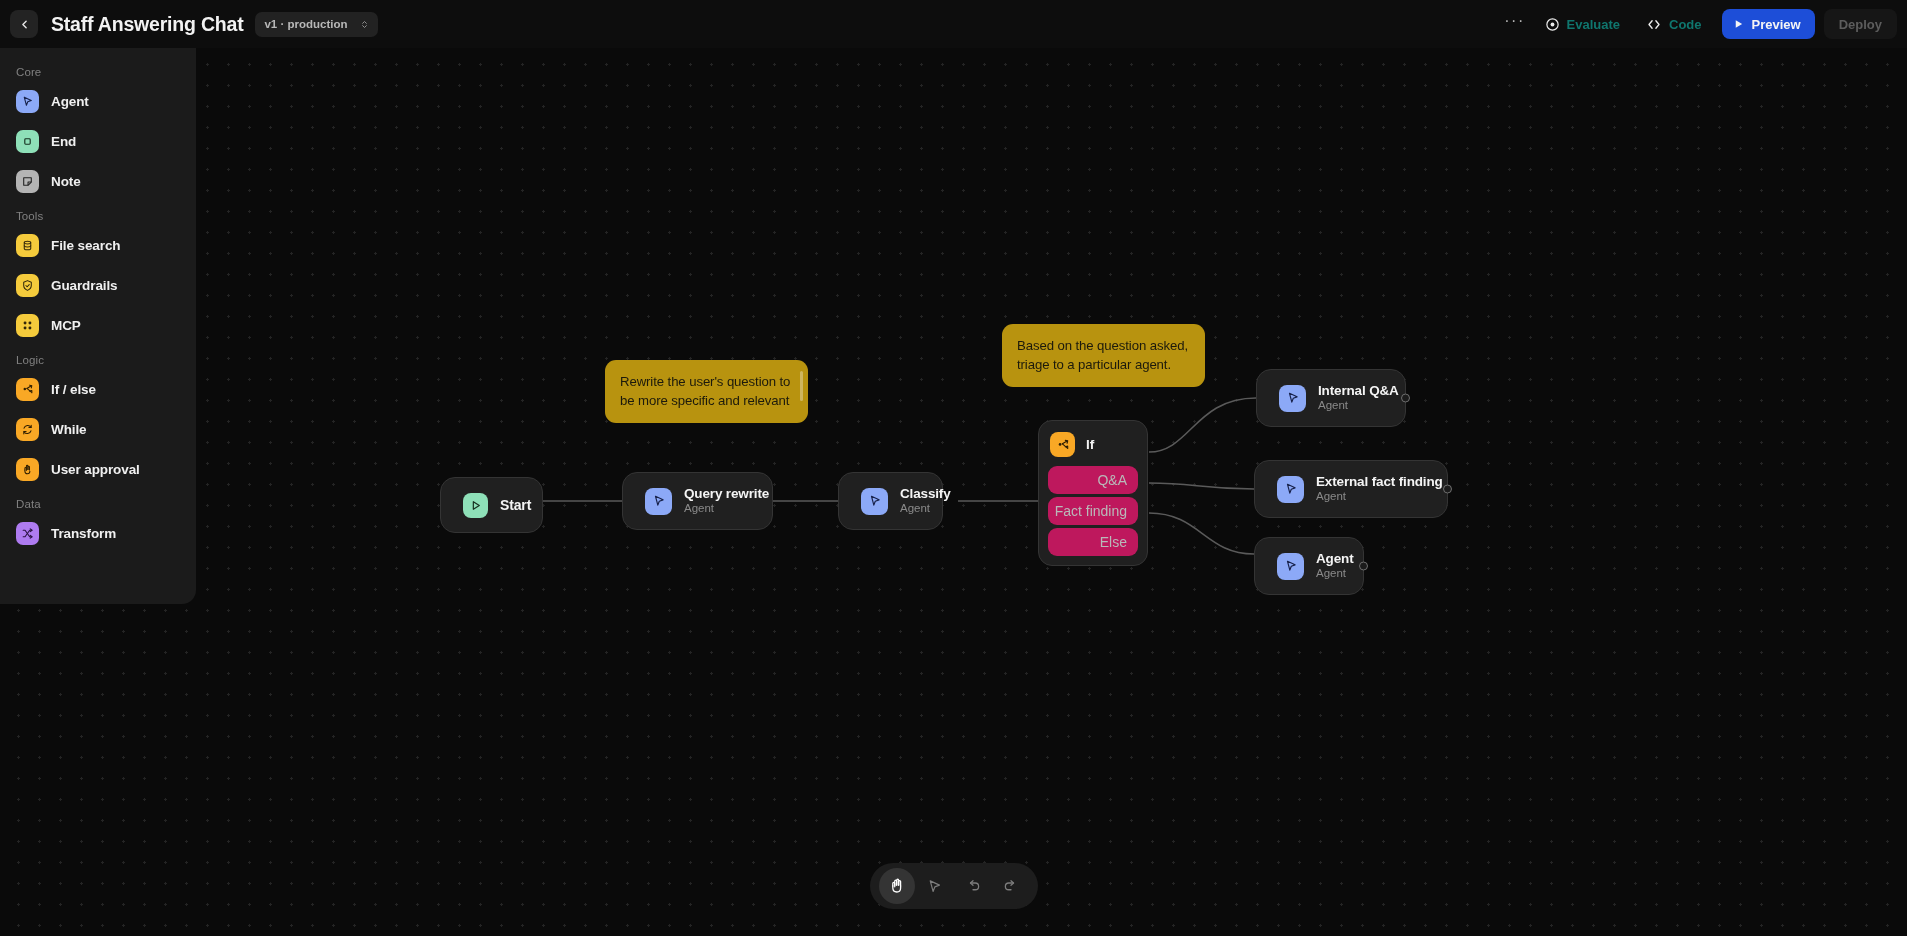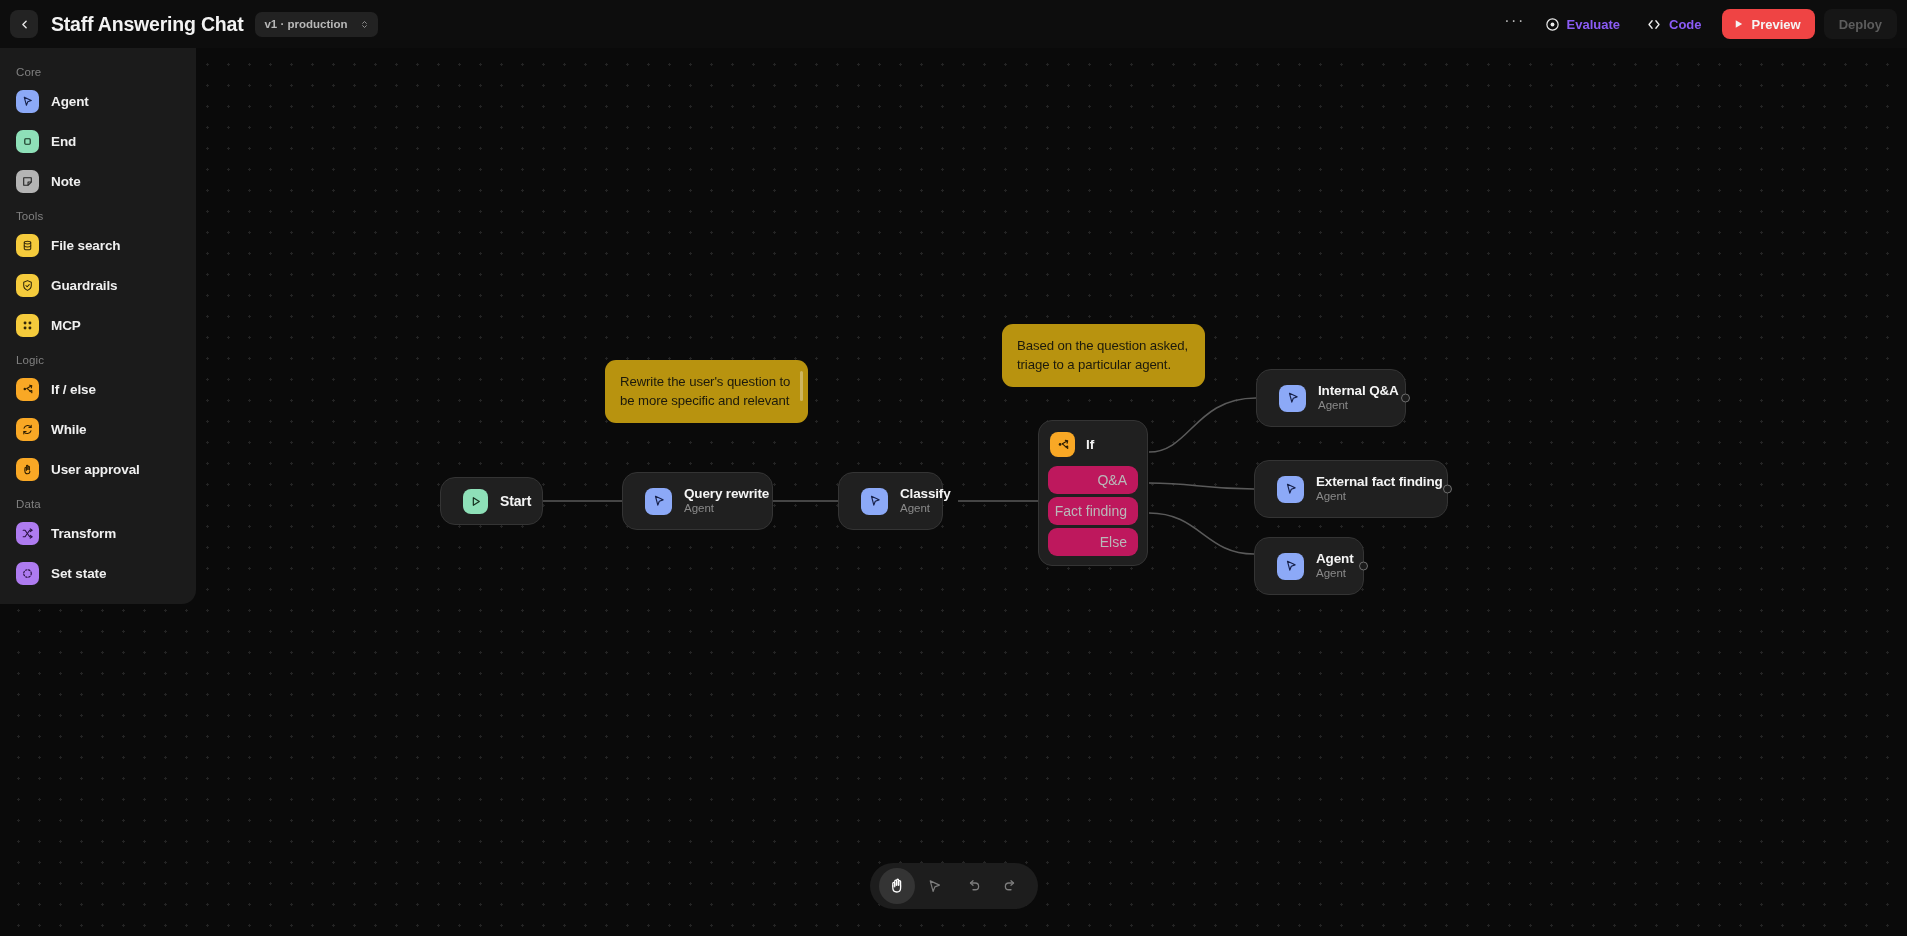--- a/index.html
+++ b/index.html
@@ -38,32 +38,32 @@
     font-size: 11.5px; font-weight: 700; color: #b8b8b8;
     cursor: pointer; white-space: nowrap;
   }
   .topbar-right {
     margin-left: auto; display: flex; align-items: center;
     gap: 4px; padding-right: 10px;
   }
   .tb-ghost {
     height: 30px; padding: 0 11px; border-radius: 8px;
     display: flex; align-items: center; gap: 7px;
-    font-size: 13px; font-weight: 600; color: #8b5cf6;
+    font-size: 13px; font-weight: 600; color: #0f766e;
     cursor: pointer; background: transparent; white-space: nowrap;
   }
   .tb-dots {
     width: 30px; height: 30px; border-radius: 8px;
     display: flex; align-items: center; justify-content: center;
     cursor: pointer; color: #b5b5b5; font-size: 16px;
     letter-spacing: 1.5px; padding-bottom: 6px;
   }
   .btn-preview {
     height: 30px; padding: 0 14px 0 11px; border-radius: 8px;
-    background: #ef4444;
+    background: #1d4ed8;
     display: flex; align-items: center; gap: 8px;
     font-size: 13px; font-weight: 600; color: #f5f5f5;
     cursor: pointer; margin-left: 5px; white-space: nowrap;
   }
   .btn-deploy {
     height: 30px; padding: 0 15px; border-radius: 8px;
     background: #161616;
     display: flex; align-items: center;
     font-size: 13px; font-weight: 600; color: #5c5c5c;
     cursor: default; margin-left: 5px; white-space: nowrap;
@@ -261,21 +261,21 @@
     </svg>
 
     <div class="sticky" style="left:605px; top:312px; width:203px;">
       <span>Rewrite the user's question to be more specific and relevant</span>
       <div class="sticky-bar"></div>
     </div>
     <div class="sticky" style="left:1002px; top:276px; width:203px;">
       <span>Based on the question asked, triage to a particular agent.</span>
     </div>
 
-    <div class="node node-single" style="left:440px; top:429px; width:103px; height:48px;">
+    <div class="node node-single" style="left:440px; top:429px; width:103px; height:56px;">
       <div class="node-ico" style="background:#8ee0b8; width:25px; height:25px;">
         <svg width="13" height="13" viewBox="0 0 24 24" fill="none" stroke="#16301f" stroke-width="2.2" stroke-linejoin="round">
             <polygon points="8 5 19 12 8 19"></polygon>
           </svg>
       </div>
       <div class="node-txt">
         <div class="node-title">Start</div>
       </div>
     </div>
 
@@ -492,23 +492,15 @@
       <div class="side-ico" style="background:#ae7bf0;">
         <svg width="13" height="13" viewBox="0 0 24 24" fill="none" stroke="#2a1242" stroke-width="2" stroke-linecap="round" stroke-linejoin="round">
             <path d="M4 6h3.5L16 18h4"></path>
             <path d="M4 18h3.5L16 6h4"></path>
             <polyline points="17 3.4 20.4 6 17 8.6"></polyline>
             <polyline points="17 15.4 20.4 18 17 20.6"></polyline>
           </svg>
       </div>
       <div class="side-label">Transform</div>
     </div>
-    <div class="side-item">
-      <div class="side-ico" style="background:#ae7bf0;">
-        <svg width="13" height="13" viewBox="0 0 24 24" fill="none" stroke="#2a1242" stroke-width="2.2" stroke-linecap="round" stroke-dasharray="2.6 3.1">
-            <circle cx="12" cy="12" r="7"></circle>
-          </svg>
-      </div>
-      <div class="side-label">Set state</div>
-    </div>
   </div>
 
 </div>
 
 </body></html>

